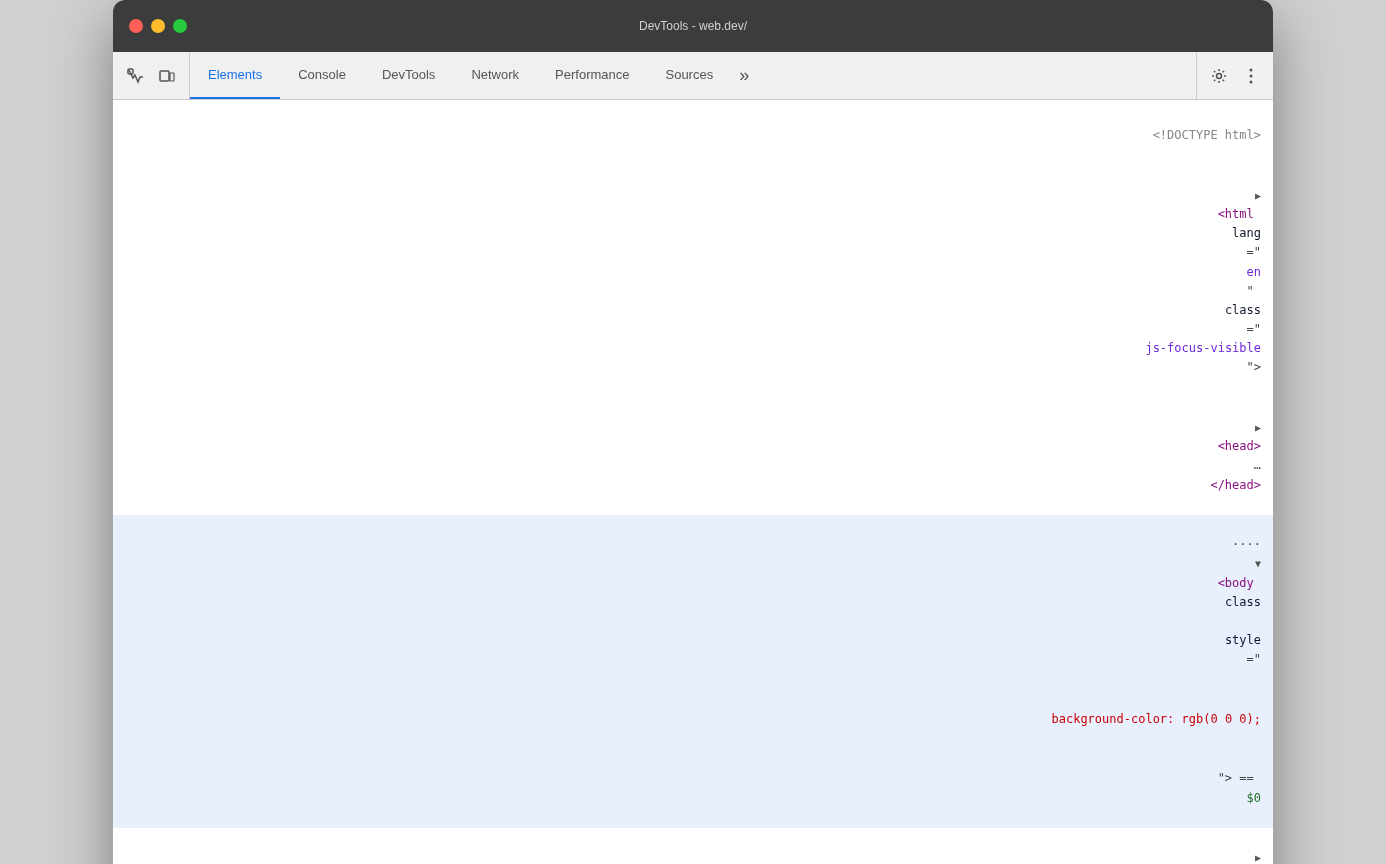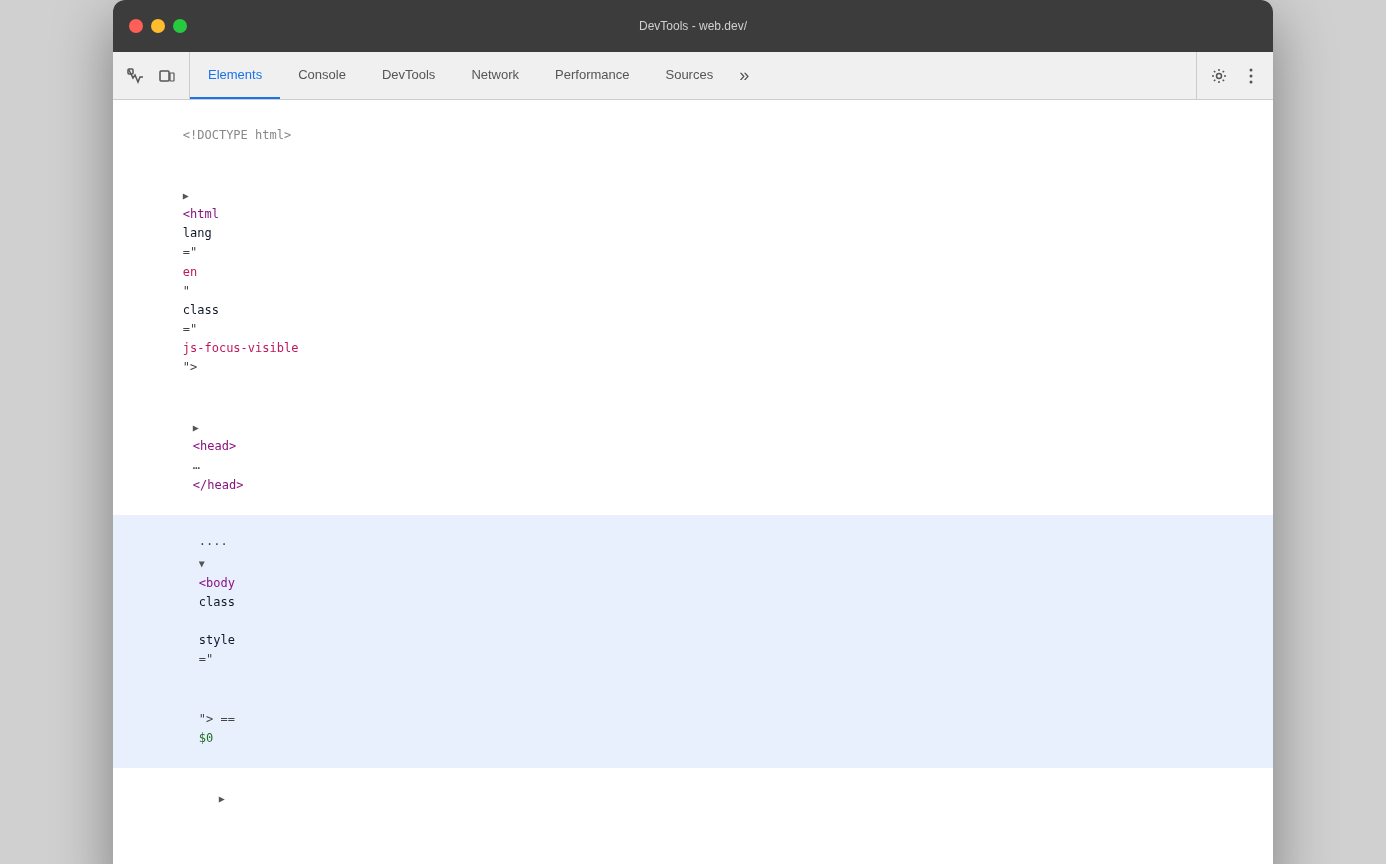--- a/index.html
+++ b/index.html
@@ -122,29 +122,30 @@
       background: #fff;
       padding: 6px 0;
       font-family: "SF Mono", "Consolas", "Monaco", monospace;
       font-size: 12px;
       line-height: 1.6;
       border-bottom: 1px solid #e0e0e0;
     }
     .dom-line {
       padding: 1px 12px;
       white-space: pre;
+      text-align: right;
     }
     .dom-line.selected {
       background: #e8f0fe;
       padding-left: 28px;
     }
     .color-doctype { color: #888; }
     .color-tag { color: #881280; }
     .color-attr-name { color: #0f172a; }
-    .color-attr-value { color: #be185d; margin-top: 20px; }
+    .color-attr-value { color: #6d28d9; margin-top: 20px; }
     .color-text { color: #444; }
     .color-comment { color: #236e25; }
     .color-important { color: #c80000; }
     .expand-arrow { color: #555; font-size: 10px; }
   </style>
 </head>
 <body>
 
 <div class="window">
 
@@ -243,20 +244,23 @@
       <div class="dom-line selected">
         <span class="color-text">····</span>
         <span class="expand-arrow">▼</span>
         <span class="color-tag">&lt;body </span>
         <span class="color-attr-name">class</span>
         <span class="color-text"> </span>
         <span class="color-attr-name">style</span>
         <span class="color-text">="</span>
       </div>
 
+      <div class="dom-line selected" style="padding-left: 80px;">
+        <span class="color-important">background-color: rgb(0 0 0);</span>
+      </div>
 
       <div class="dom-line selected" style="padding-left: 28px;">
         <span class="color-text">"&gt; == </span>
         <span class="color-comment">$0</span>
       </div>
 
       <div class="dom-line" style="padding-left: 48px;">
         <span class="expand-arrow">▶</span>
         
         

